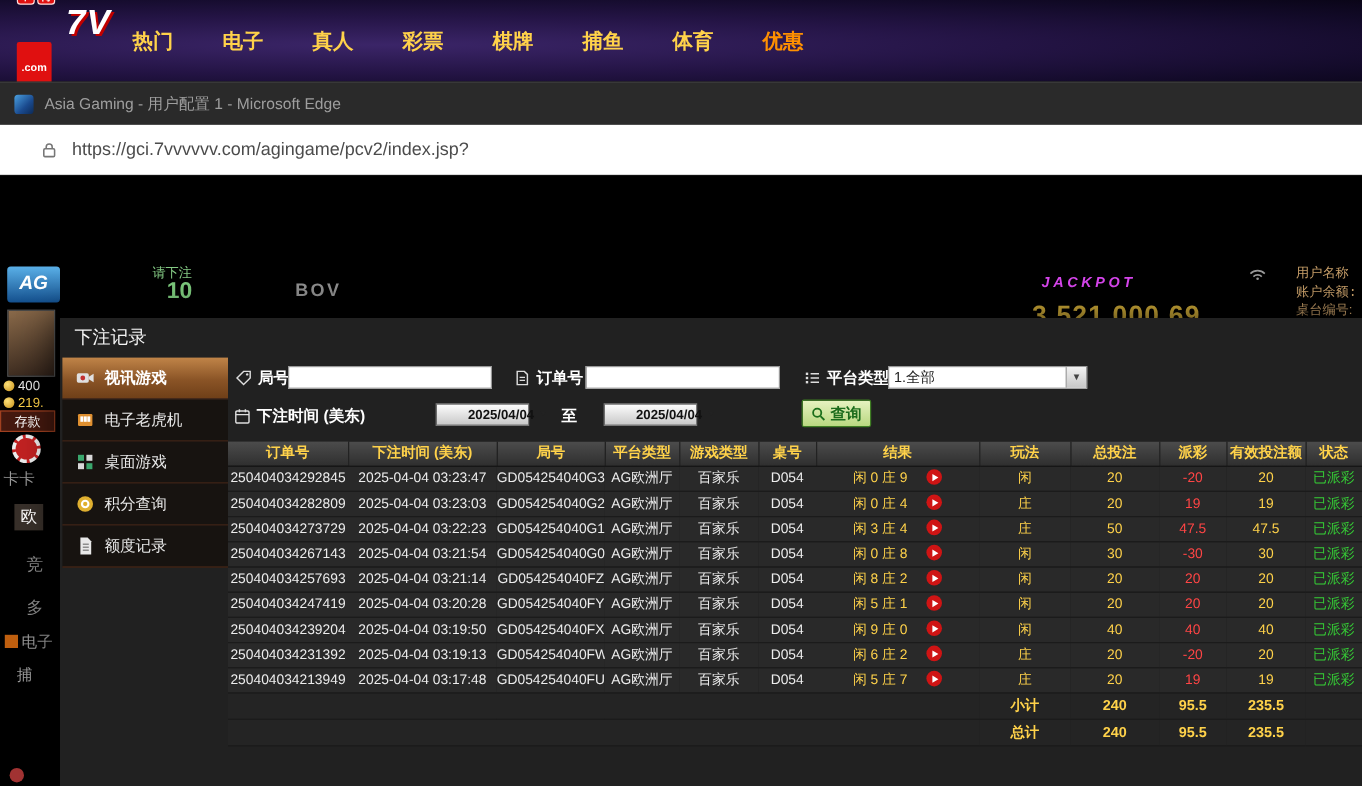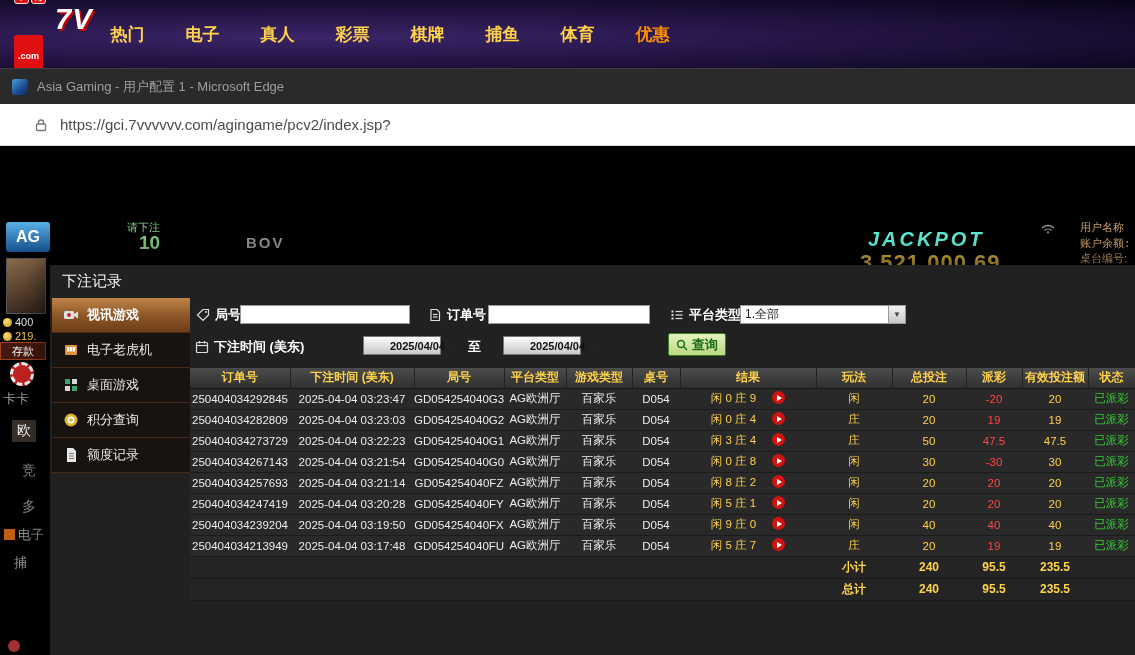--- a/index.html
+++ b/index.html
@@ -32,26 +32,26 @@
   
   .urlbar { position:absolute; top:104px; left:0; width:1135px; height:42px; background:#fff;
             display:flex; align-items:center; border-bottom:1px solid #d8d8d8; }
   .lock-icon { margin-left:34px; }
   .url-text { margin-left:12px; font-size:15px; color:#4c4c4c; }
 
   
   .stage { position:absolute; top:146px; left:0; width:1135px; height:509px; background:#000; overflow:hidden; }
   .bg-item { position:absolute; white-space:nowrap; }
   .bg-ag-logo { left:6px; top:76px; width:44px; height:30px; border-radius:3px;
-                background:linear-gradient(180deg,#5ab0e8,#14508e); color:#fff; font-weight:bold; 
+                background:linear-gradient(180deg,#5ab0e8,#14508e); color:#fff; font-weight:bold; font-style:italic;
                 font-size:16px; display:flex; align-items:center; justify-content:center; }
   .bg-bet-label { left:127px; top:74px; font-size:11px; color:#86cb86; }
   .bg-bet-count { left:139px; top:86px; font-size:19px; font-weight:bold; color:#7cc97c; }
   .bg-bov { left:246px; top:88px; font-size:15px; font-weight:bold; color:#8f8f8f; letter-spacing:2px; }
-  .bg-jackpot { left:868px; top:82px; font-size:20px; font-weight:bold; font-style:italic; color:#5eead4; letter-spacing:3px; }
+  .bg-jackpot { left:868px; top:82px; font-size:12px; font-weight:bold; font-style:italic; color:#d946ef; letter-spacing:3px; }
   .bg-jackpot-value { left:860px; top:104px; font-size:22px; font-weight:bold; color:#d8b23a; letter-spacing:1px; }
   .bg-wifi { left:1040px; top:74px; }
   .bg-user1 { left:1080px; top:74px; font-size:11px; color:#c9a06a; }
   .bg-user2 { left:1080px; top:90px; font-size:11px; color:#c9a06a;font-family:Liberation Mono, monospace; }
   .bg-user3 { left:1080px; top:105px; font-size:11px; color:#c9a06a; }
   .bg-avatar { left:6px; top:112px; width:40px; height:56px;
                background:linear-gradient(160deg,#8a6a4a,#2e2018); border:1px solid #555; }
   .bg-coin1 { left:3px; top:170px; font-size:11px; color:#e6e6e6; }
   .bg-coin2 { left:3px; top:184px; font-size:11px; color:#ffd24a; }
   .coin { display:inline-block; width:9px; height:9px; border-radius:50%;
@@ -452,20 +452,34 @@
             <td class="c-game">百家乐</td>
             <td class="c-table">D054</td>
             <td class="c-result"><span>闲 9 庄 0</span><span class="play-btn"></span></td>
             <td class="c-play">闲</td>
             <td class="c-bet">40</td>
             <td class="c-payout">40</td>
             <td class="c-valid">40</td>
             <td class="c-status">已派彩</td>
           </tr>
           <tr>
+            <td class="c-order">250404034231392</td>
+            <td class="c-time">2025-04-04 03:19:13</td>
+            <td class="c-round">GD054254040FW</td>
+            <td class="c-platform">AG欧洲厅</td>
+            <td class="c-game">百家乐</td>
+            <td class="c-table">D054</td>
+            <td class="c-result"><span>闲 6 庄 2</span><span class="play-btn"></span></td>
+            <td class="c-play">庄</td>
+            <td class="c-bet">20</td>
+            <td class="c-payout">-20</td>
+            <td class="c-valid">20</td>
+            <td class="c-status">已派彩</td>
+          </tr>
+          <tr>
             <td class="c-order">250404034213949</td>
             <td class="c-time">2025-04-04 03:17:48</td>
             <td class="c-round">GD054254040FU</td>
             <td class="c-platform">AG欧洲厅</td>
             <td class="c-game">百家乐</td>
             <td class="c-table">D054</td>
             <td class="c-result"><span>闲 5 庄 7</span><span class="play-btn"></span></td>
             <td class="c-play">庄</td>
             <td class="c-bet">20</td>
             <td class="c-payout">19</td>

